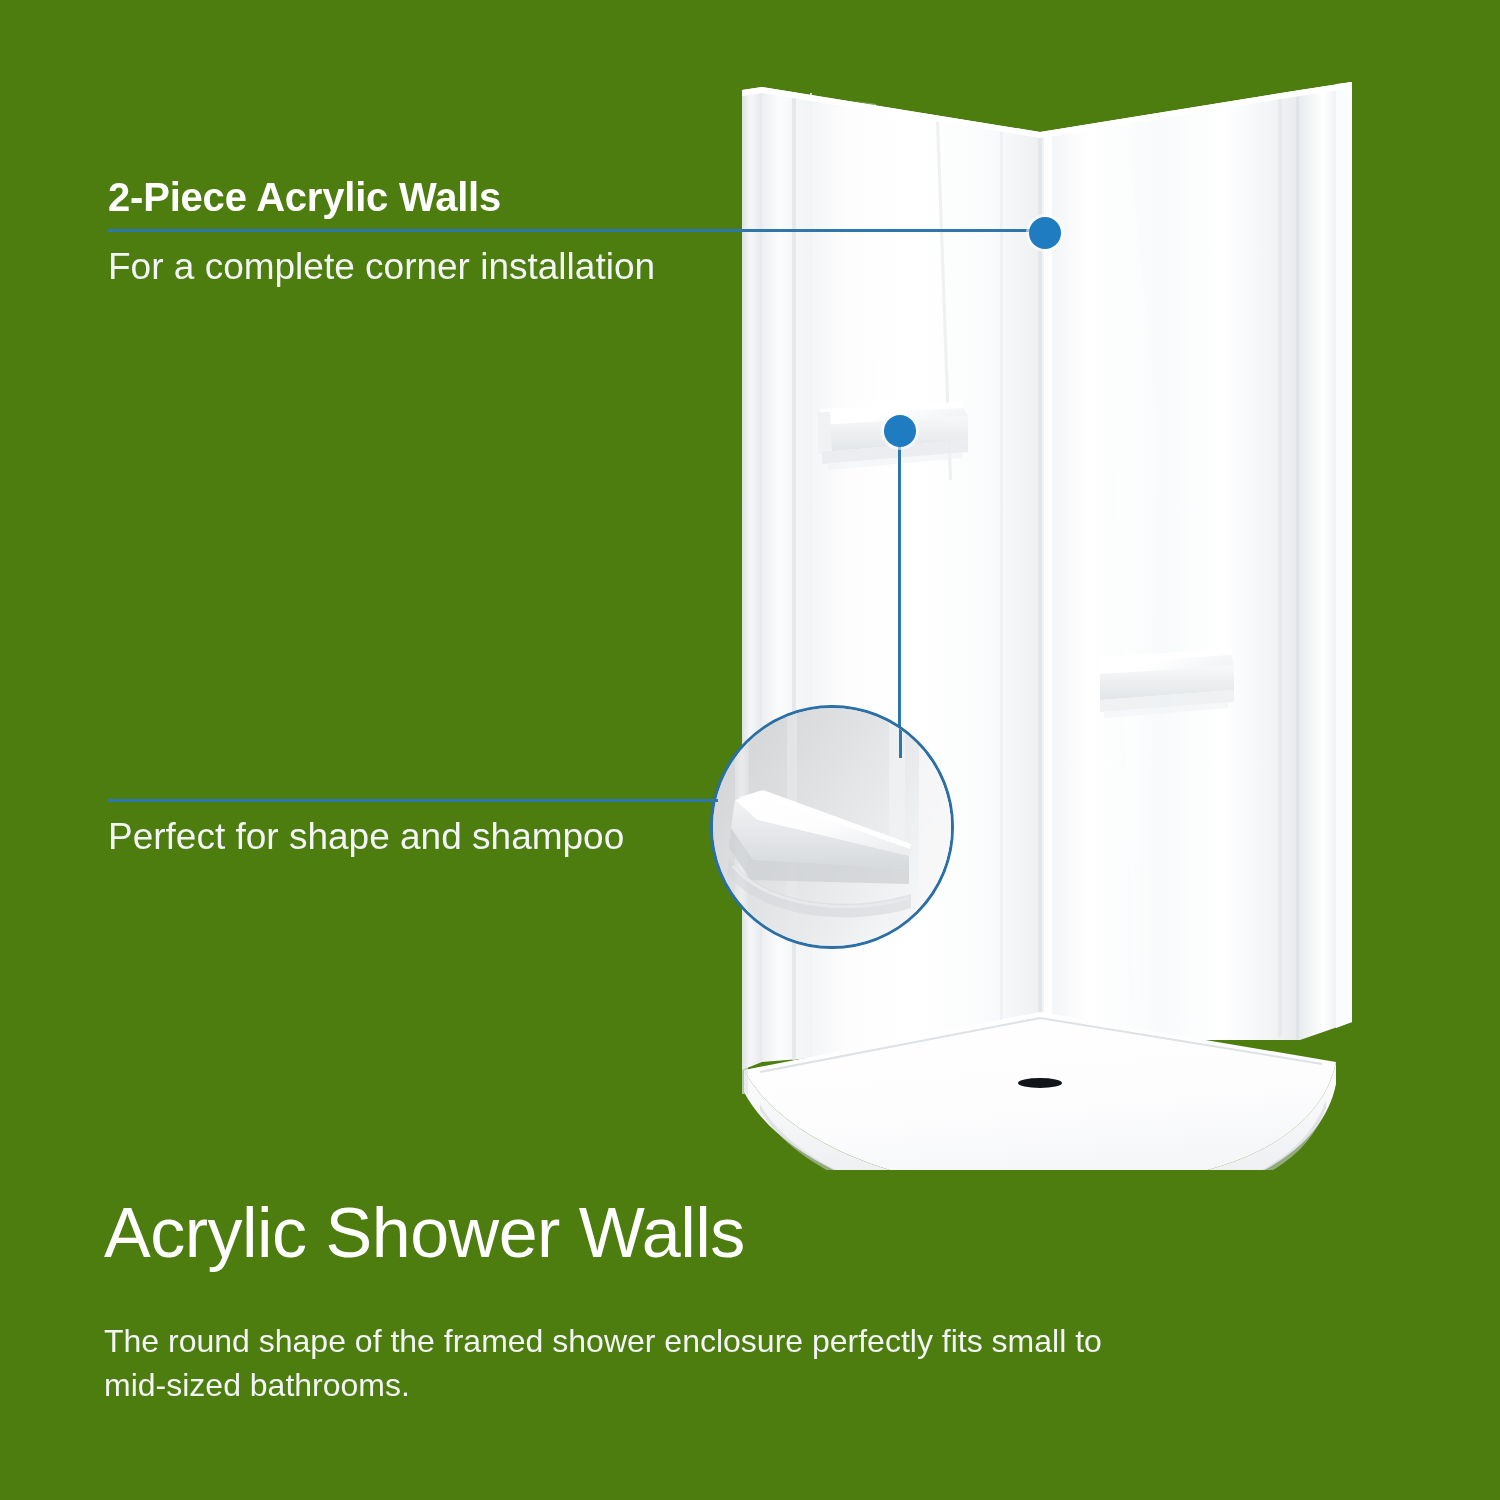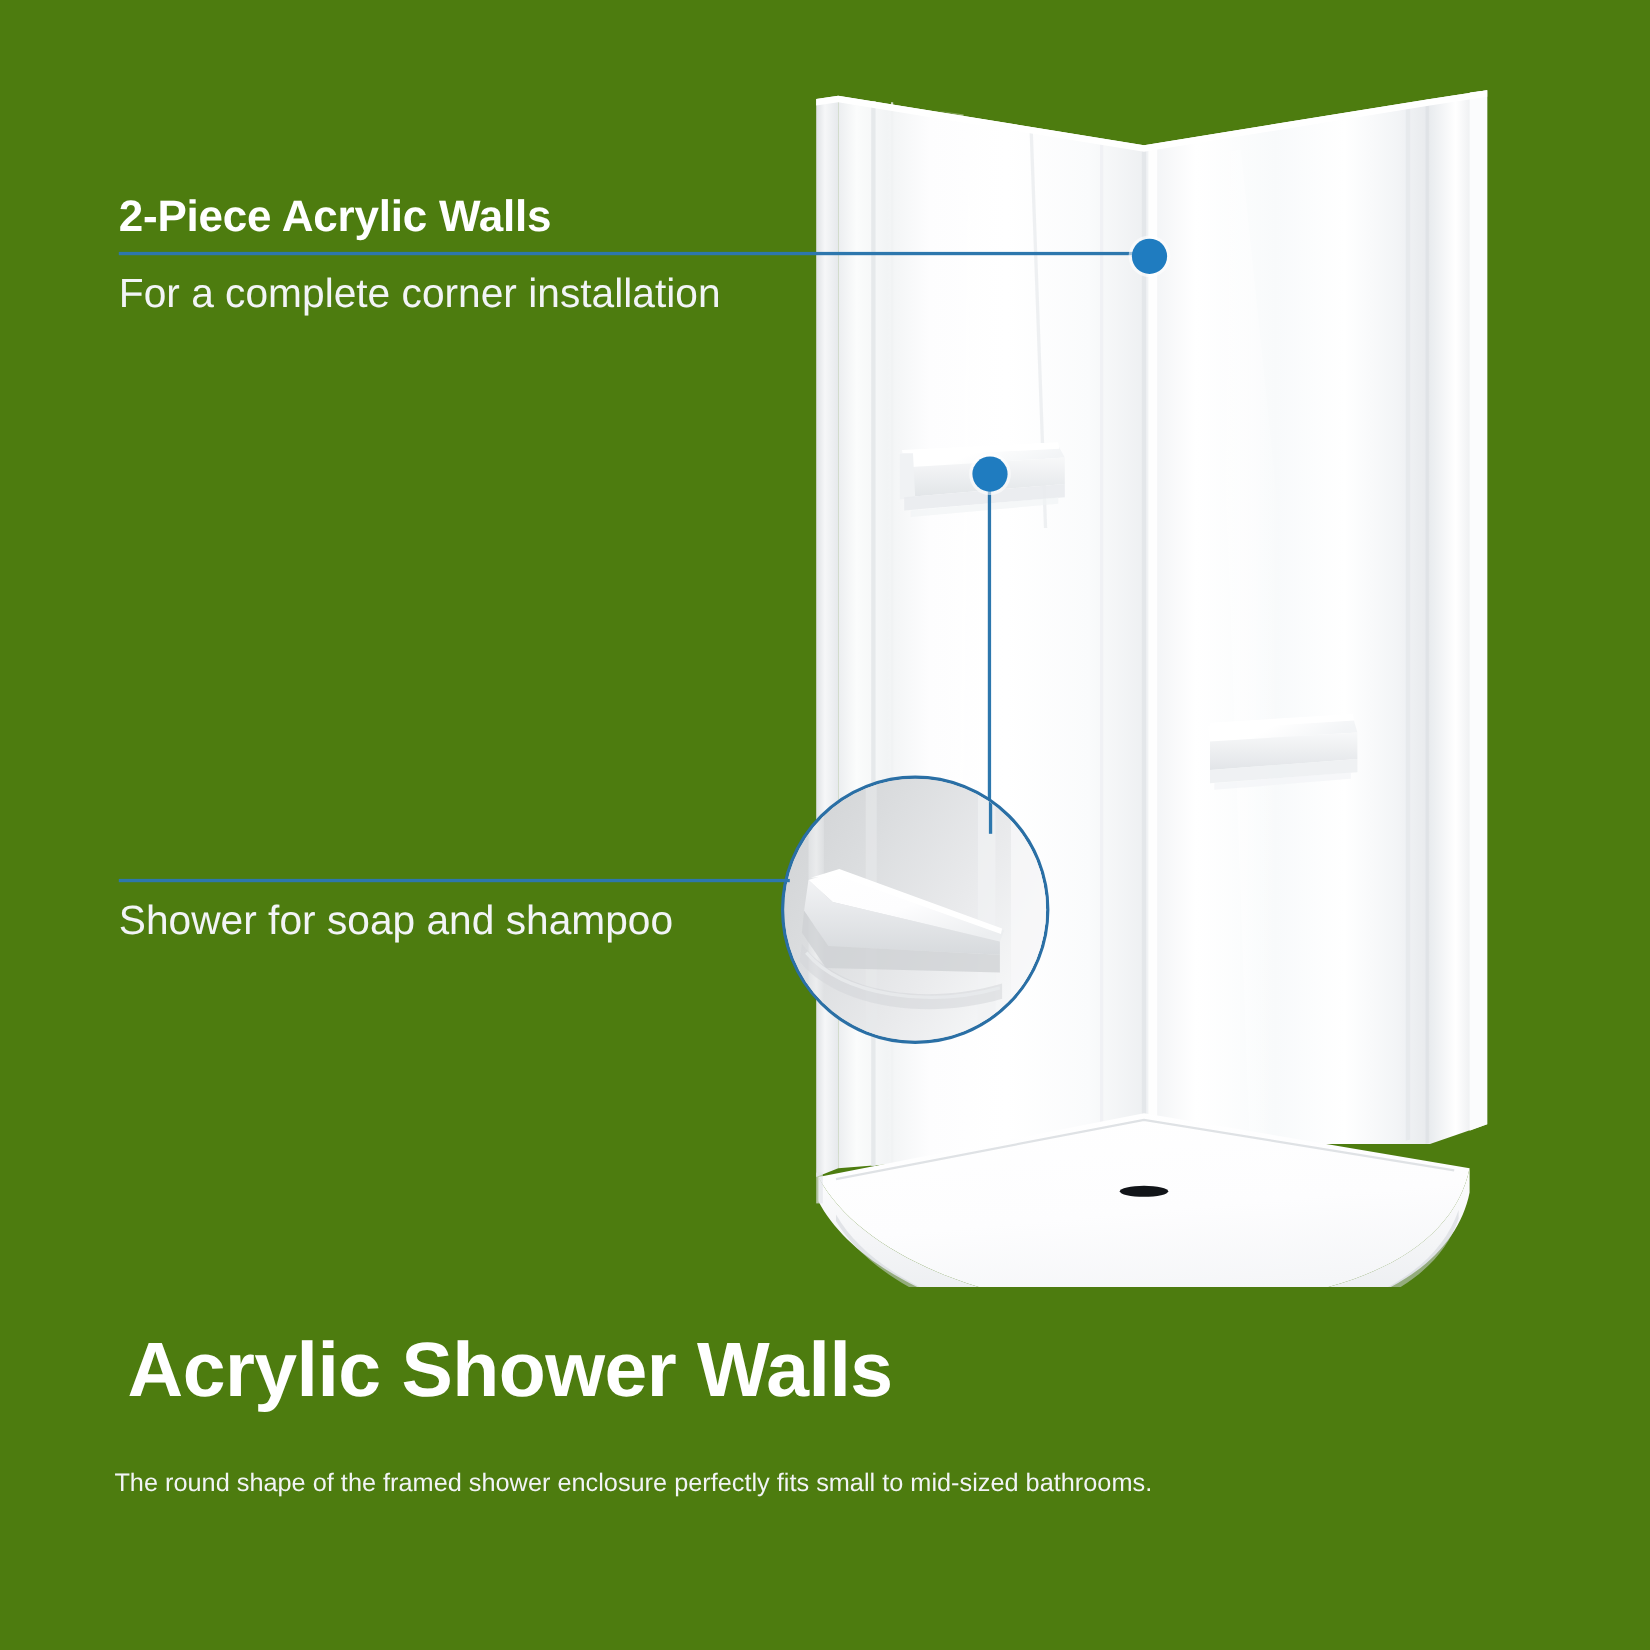--- a/index.html
+++ b/index.html
@@ -100,31 +100,31 @@
 
   
   #bottom-block {
     position: absolute;
     left: 104px;
     top: 1198px;
     width: 1070px;
     z-index: 20;
   }
   #headline {
-    margin: 12px;
+    margin: 0;
     color: #ffffff;
     font-size: 70px;
-    font-weight: bold;
+    font-weight: normal;
     letter-spacing: -0.5px;
     line-height: 1.0;
   }
   #subheadline {
     margin: 52px 0 0 0;
     color: #f2f4f6;
-    font-size: 23px;
+    font-size: 32px;
     font-weight: 400;
     line-height: 1.36;
     max-width: 1000px;
   }
 </style>
 </head>
 <body>
 
 <div id="page">
 
@@ -339,21 +339,21 @@
   <div id="dot-shelf" class="leader-dot"></div>
 
   <div id="callout-walls" class="callout">
     <h2 class="callout-title">2-Piece Acrylic Walls</h2>
     <div class="callout-rule"></div>
     <p class="callout-sub">For a complete corner installation</p>
   </div>
 
   <div id="callout-shelf" class="callout">
     <div class="callout-rule"></div>
-    <p class="callout-sub">Shower for soap and shampoo</p>
+    <p class="callout-sub">Perfect for shape and shampoo</p>
   </div>
 
   <div id="bottom-block">
     <h1 id="headline">Acrylic Shower Walls</h1>
     <p id="subheadline">The round shape of the framed shower enclosure perfectly fits small to mid-sized bathrooms.</p>
   </div>
 
 </div>
 
 </body></html>

